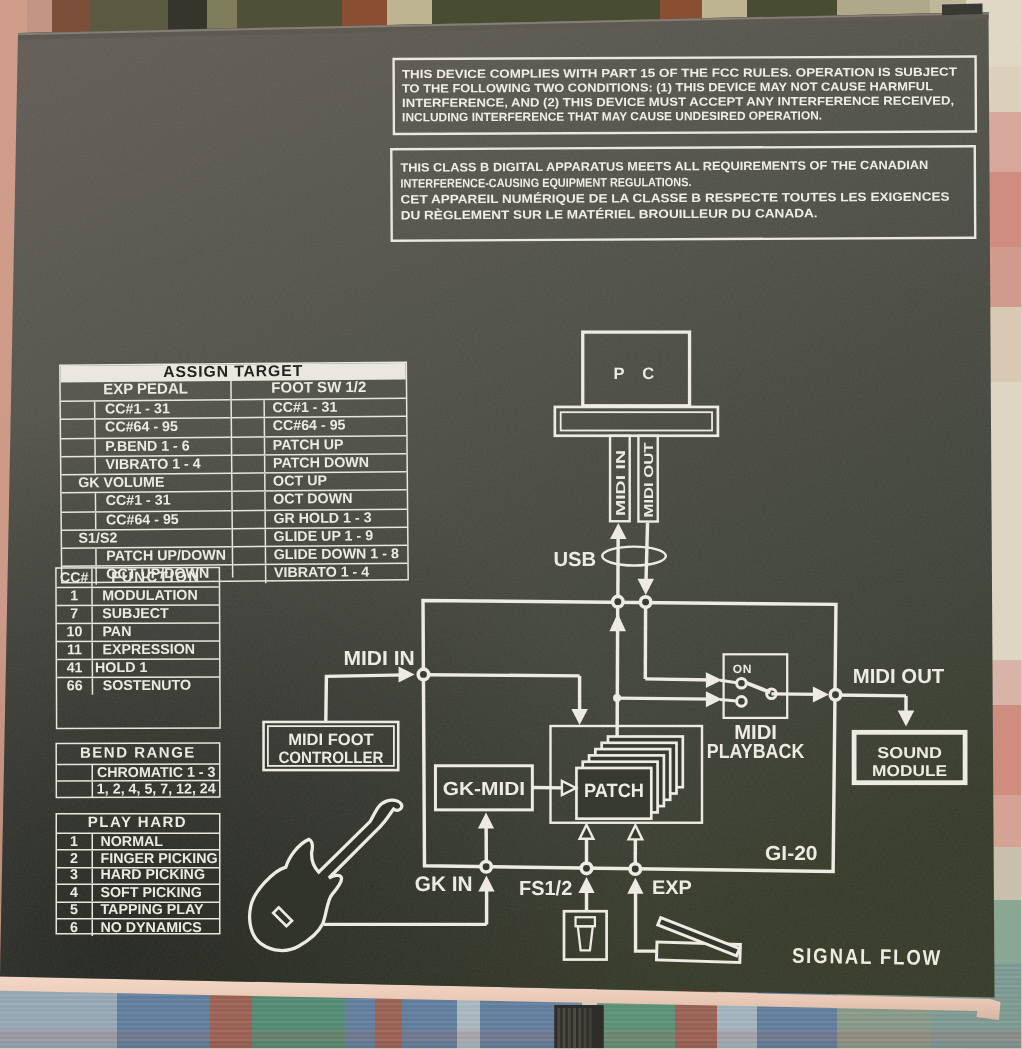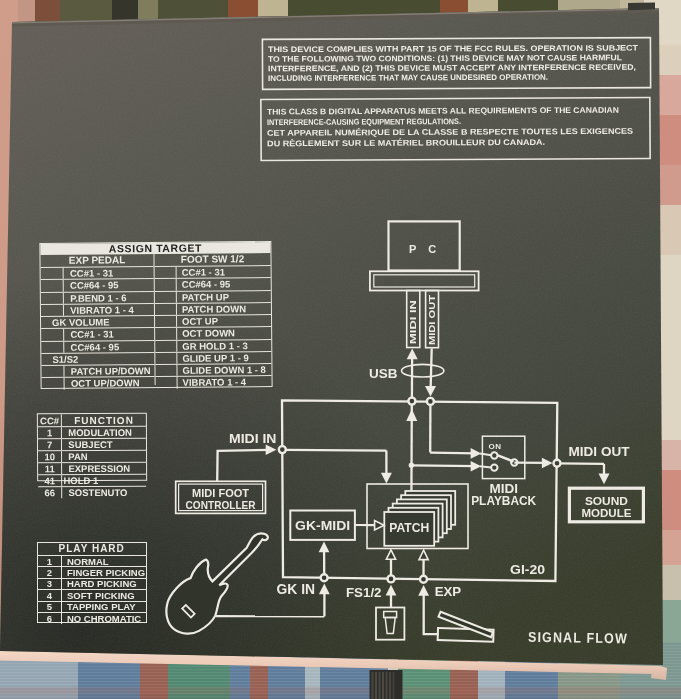--- a/index.html
+++ b/index.html
@@ -318,21 +318,21 @@
             <div class="cell" style="padding-left:5px">GLIDE DOWN 1 - 8</div>
           </div>
     <div class="row" style="height:12.25px">
             <div class="cell ind" style="width:22px"></div>
             <div class="cell" style="padding-left:5px">VIBRATO 1 - 4</div>
           </div>
    </div>
   </div>
  </div>
 
- <div class="tbl" style="left:36.7px;top:413px;width:110px;height:68px;transform:rotate(-0.25deg)">
+ <div class="tbl" style="left:36.7px;top:378px;width:110px;height:108px;transform:rotate(-0.25deg)">
   <div class="row" style="height:12.4px">
         <div class="cell num" style="width:24.3px">CC#</div>
         <div class="cell" style="flex:1;justify-content:center;letter-spacing:1px;font-size:10px">FUNCTION</div>
       </div>
   <div class="row" style="height:11.9px">
         <div class="cell num" style="width:24.3px">1</div>
         <div class="cell" style="padding-left:6px">MODULATION</div>
       </div>
   <div class="row" style="height:11.9px">
         <div class="cell num" style="width:24.3px">7</div>
@@ -349,20 +349,31 @@
   <div class="row" style="height:11.9px">
         <div class="cell num" style="width:24.3px">41</div>
         <div class="cell" style="padding-left:1px">HOLD 1</div>
       </div>
   <div class="row" style="height:11.9px">
         <div class="cell num" style="width:24.3px">66</div>
         <div class="cell" style="padding-left:6px">SOSTENUTO</div>
       </div>
  </div>
 
+ <div class="tbl" style="left:36.7px;top:495.2px;width:110px;height:36.7px;transform:rotate(-0.15deg)">
+  <div class="row" style="height:12.6px;justify-content:center;align-items:center;letter-spacing:1px;font-size:10px">BEND RANGE</div>
+  <div class="row" style="height:11.9px">
+        <div class="cell ind" style="width:24.3px"></div>
+        <div class="cell" style="flex:1;justify-content:center">CHROMATIC 1 - 3</div>
+      </div>
+  <div class="row" style="height:11.9px">
+        <div class="cell ind" style="width:24.3px"></div>
+        <div class="cell" style="flex:1;justify-content:center">1, 2, 4, 5, 7, 12, 24</div>
+      </div>
+ </div>
 
  <div class="tbl" style="left:36.7px;top:542px;width:110px;height:81px">
   <div class="row" style="height:11.9px;justify-content:center;align-items:center;letter-spacing:1px;font-size:10px">PLAY HARD</div>
   <div class="row" style="height:11.45px">
         <div class="cell num" style="width:24.3px">1</div>
         <div class="cell" style="padding-left:5px">NORMAL</div>
       </div>
   <div class="row" style="height:11.45px">
         <div class="cell num" style="width:24.3px">2</div>
         <div class="cell" style="padding-left:5px">FINGER PICKING</div>
@@ -374,16 +385,16 @@
   <div class="row" style="height:11.45px">
         <div class="cell num" style="width:24.3px">4</div>
         <div class="cell" style="padding-left:5px">SOFT PICKING</div>
       </div>
   <div class="row" style="height:11.45px">
         <div class="cell num" style="width:24.3px">5</div>
         <div class="cell" style="padding-left:5px">TAPPING PLAY</div>
       </div>
   <div class="row" style="height:11.45px">
         <div class="cell num" style="width:24.3px">6</div>
-        <div class="cell" style="padding-left:5px">NO CHROMATIC</div>
+        <div class="cell" style="padding-left:5px">NO DYNAMICS</div>
       </div>
  </div>
 </div>
 
 </body></html>

